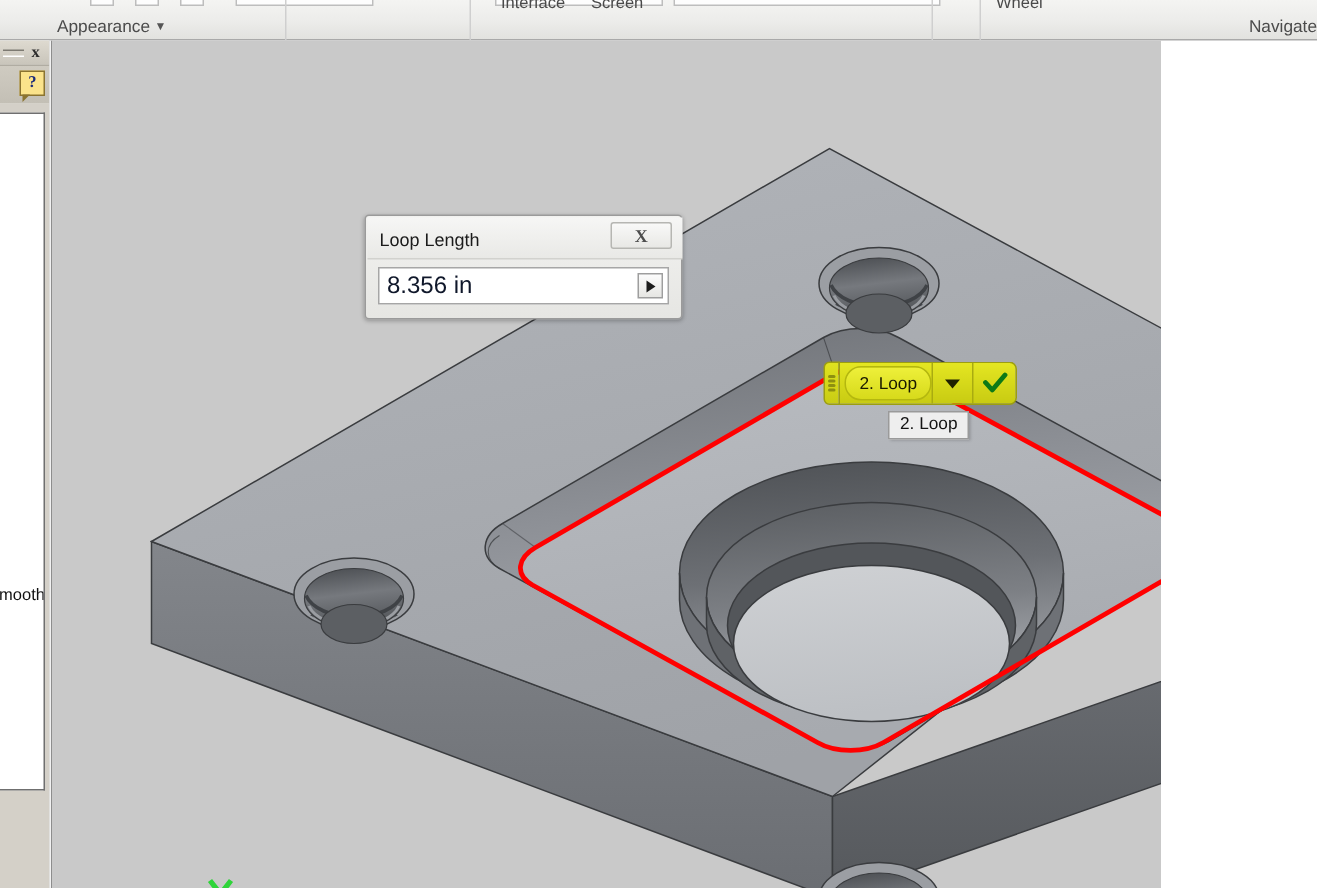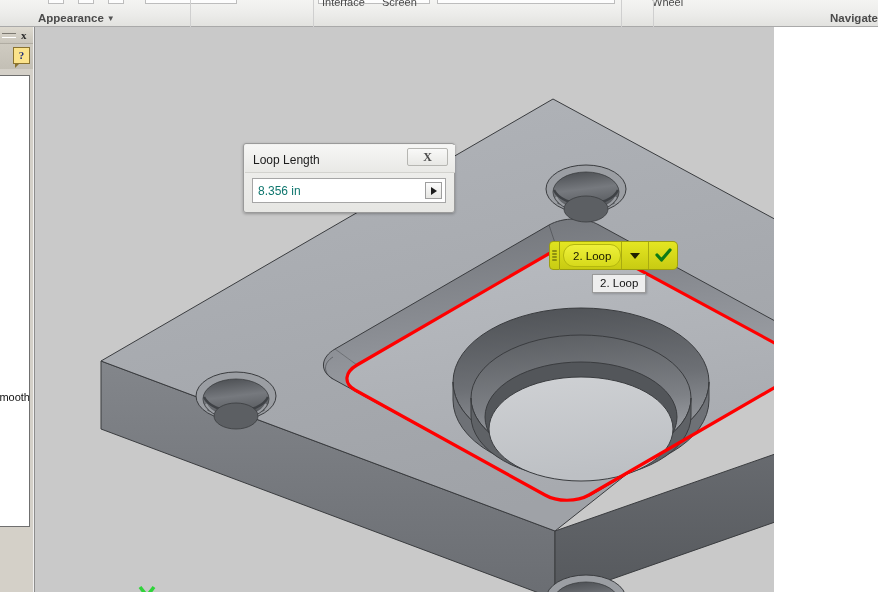--- a/index.html
+++ b/index.html
@@ -16,21 +16,21 @@
   }
 
   
   .ribbon {
     position: absolute; left: 0; top: 0; width: 878px; height: 27px;
     background: linear-gradient(to bottom, #f4f4f2 0%, #ececea 55%, #e2e2df 100%);
     border-bottom: 1px solid #a9a9a9;
     box-sizing: border-box;
   }
   .ribbon-toprow {
-    position: absolute; left: 0; top: 0; width: 726px; height: 9px;
+    position: absolute; left: 12px; top: 0; width: 726px; height: 9px;
     overflow: hidden;
   }
   .rb-tool {
     position: absolute;
     font-size: 11px; color: #4a4a4a;
     white-space: nowrap;
     line-height: 11px;
   }
   .rb-box {
     position: absolute;
@@ -41,21 +41,20 @@
   .panel-sep {
     position: absolute; top: 0; width: 1px; height: 27px;
     background: #cfcfcf;
   }
   .panel-label {
     position: absolute; top: 11px;
     font-size: 11.5px; color: #4b4b4b;
     text-align: center;
     line-height: 14px;
     white-space: nowrap;
-    font-weight: bold;
   }
   .panel-label .caret {
     font-size: 8px; color: #555; position: relative; top: -1px; margin-left: 3px;
   }
 
   
   .browser-wrap {
     position: absolute; left: 0; top: 27px; width: 33px; height: 565px;
     background: #eceae4;
     overflow: hidden;
@@ -167,21 +166,21 @@
   .dlg-fieldwrap {
     position: absolute; left: 8px; top: 34px; width: 194px; height: 25px;
     background: #ffffff;
     border: 1px solid #a6a6a6;
     box-sizing: border-box;
   }
   .dlg-input {
     position: absolute; left: 5px; top: 3px; width: 150px; height: 17px;
     border: none; outline: none; background: transparent;
     font-family: "Liberation Sans", sans-serif;
-    font-size: 12px; color: #0f766e;
+    font-size: 16px; color: #0f172a;
     padding: 0;
   }
   .dlg-arrow {
     position: absolute; right: 3px; top: 3px; width: 17px; height: 17px;
     background: linear-gradient(to bottom,#fcfcfc 0%,#e6e6e3 100%);
     border: 1px solid #9e9e9e;
     box-sizing: border-box;
     cursor: pointer;
   }
   .dlg-arrow::after {

